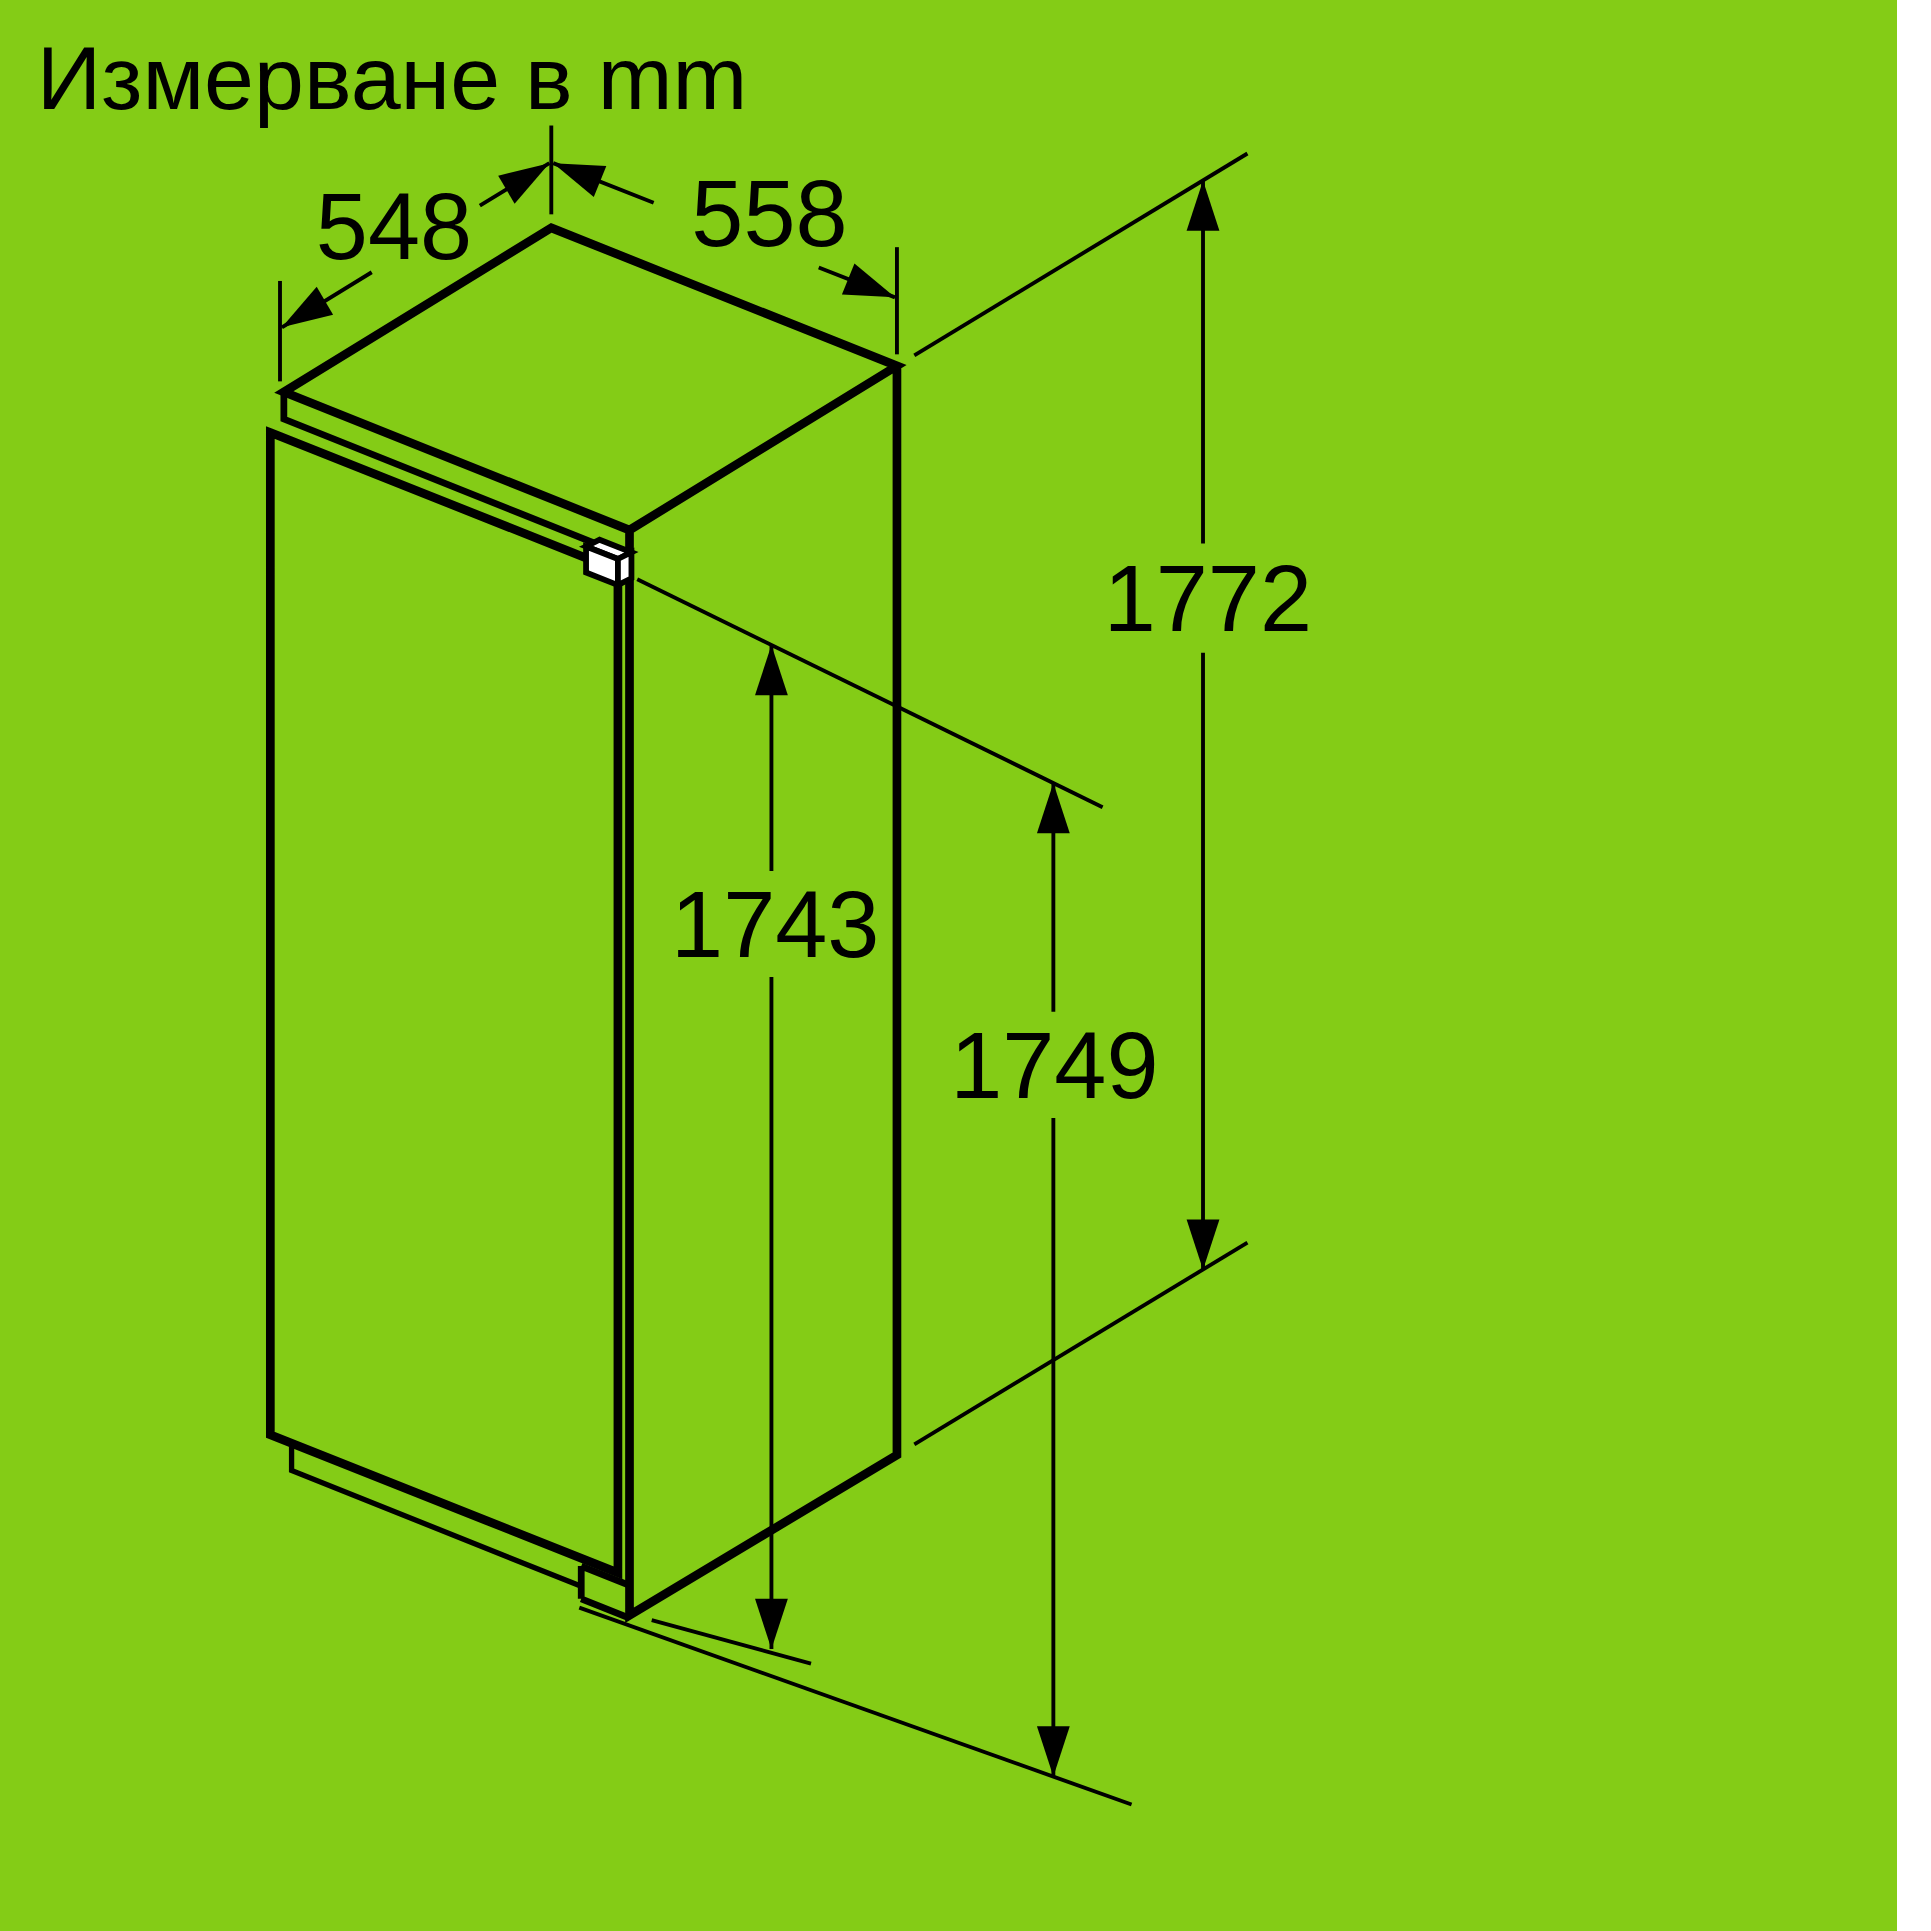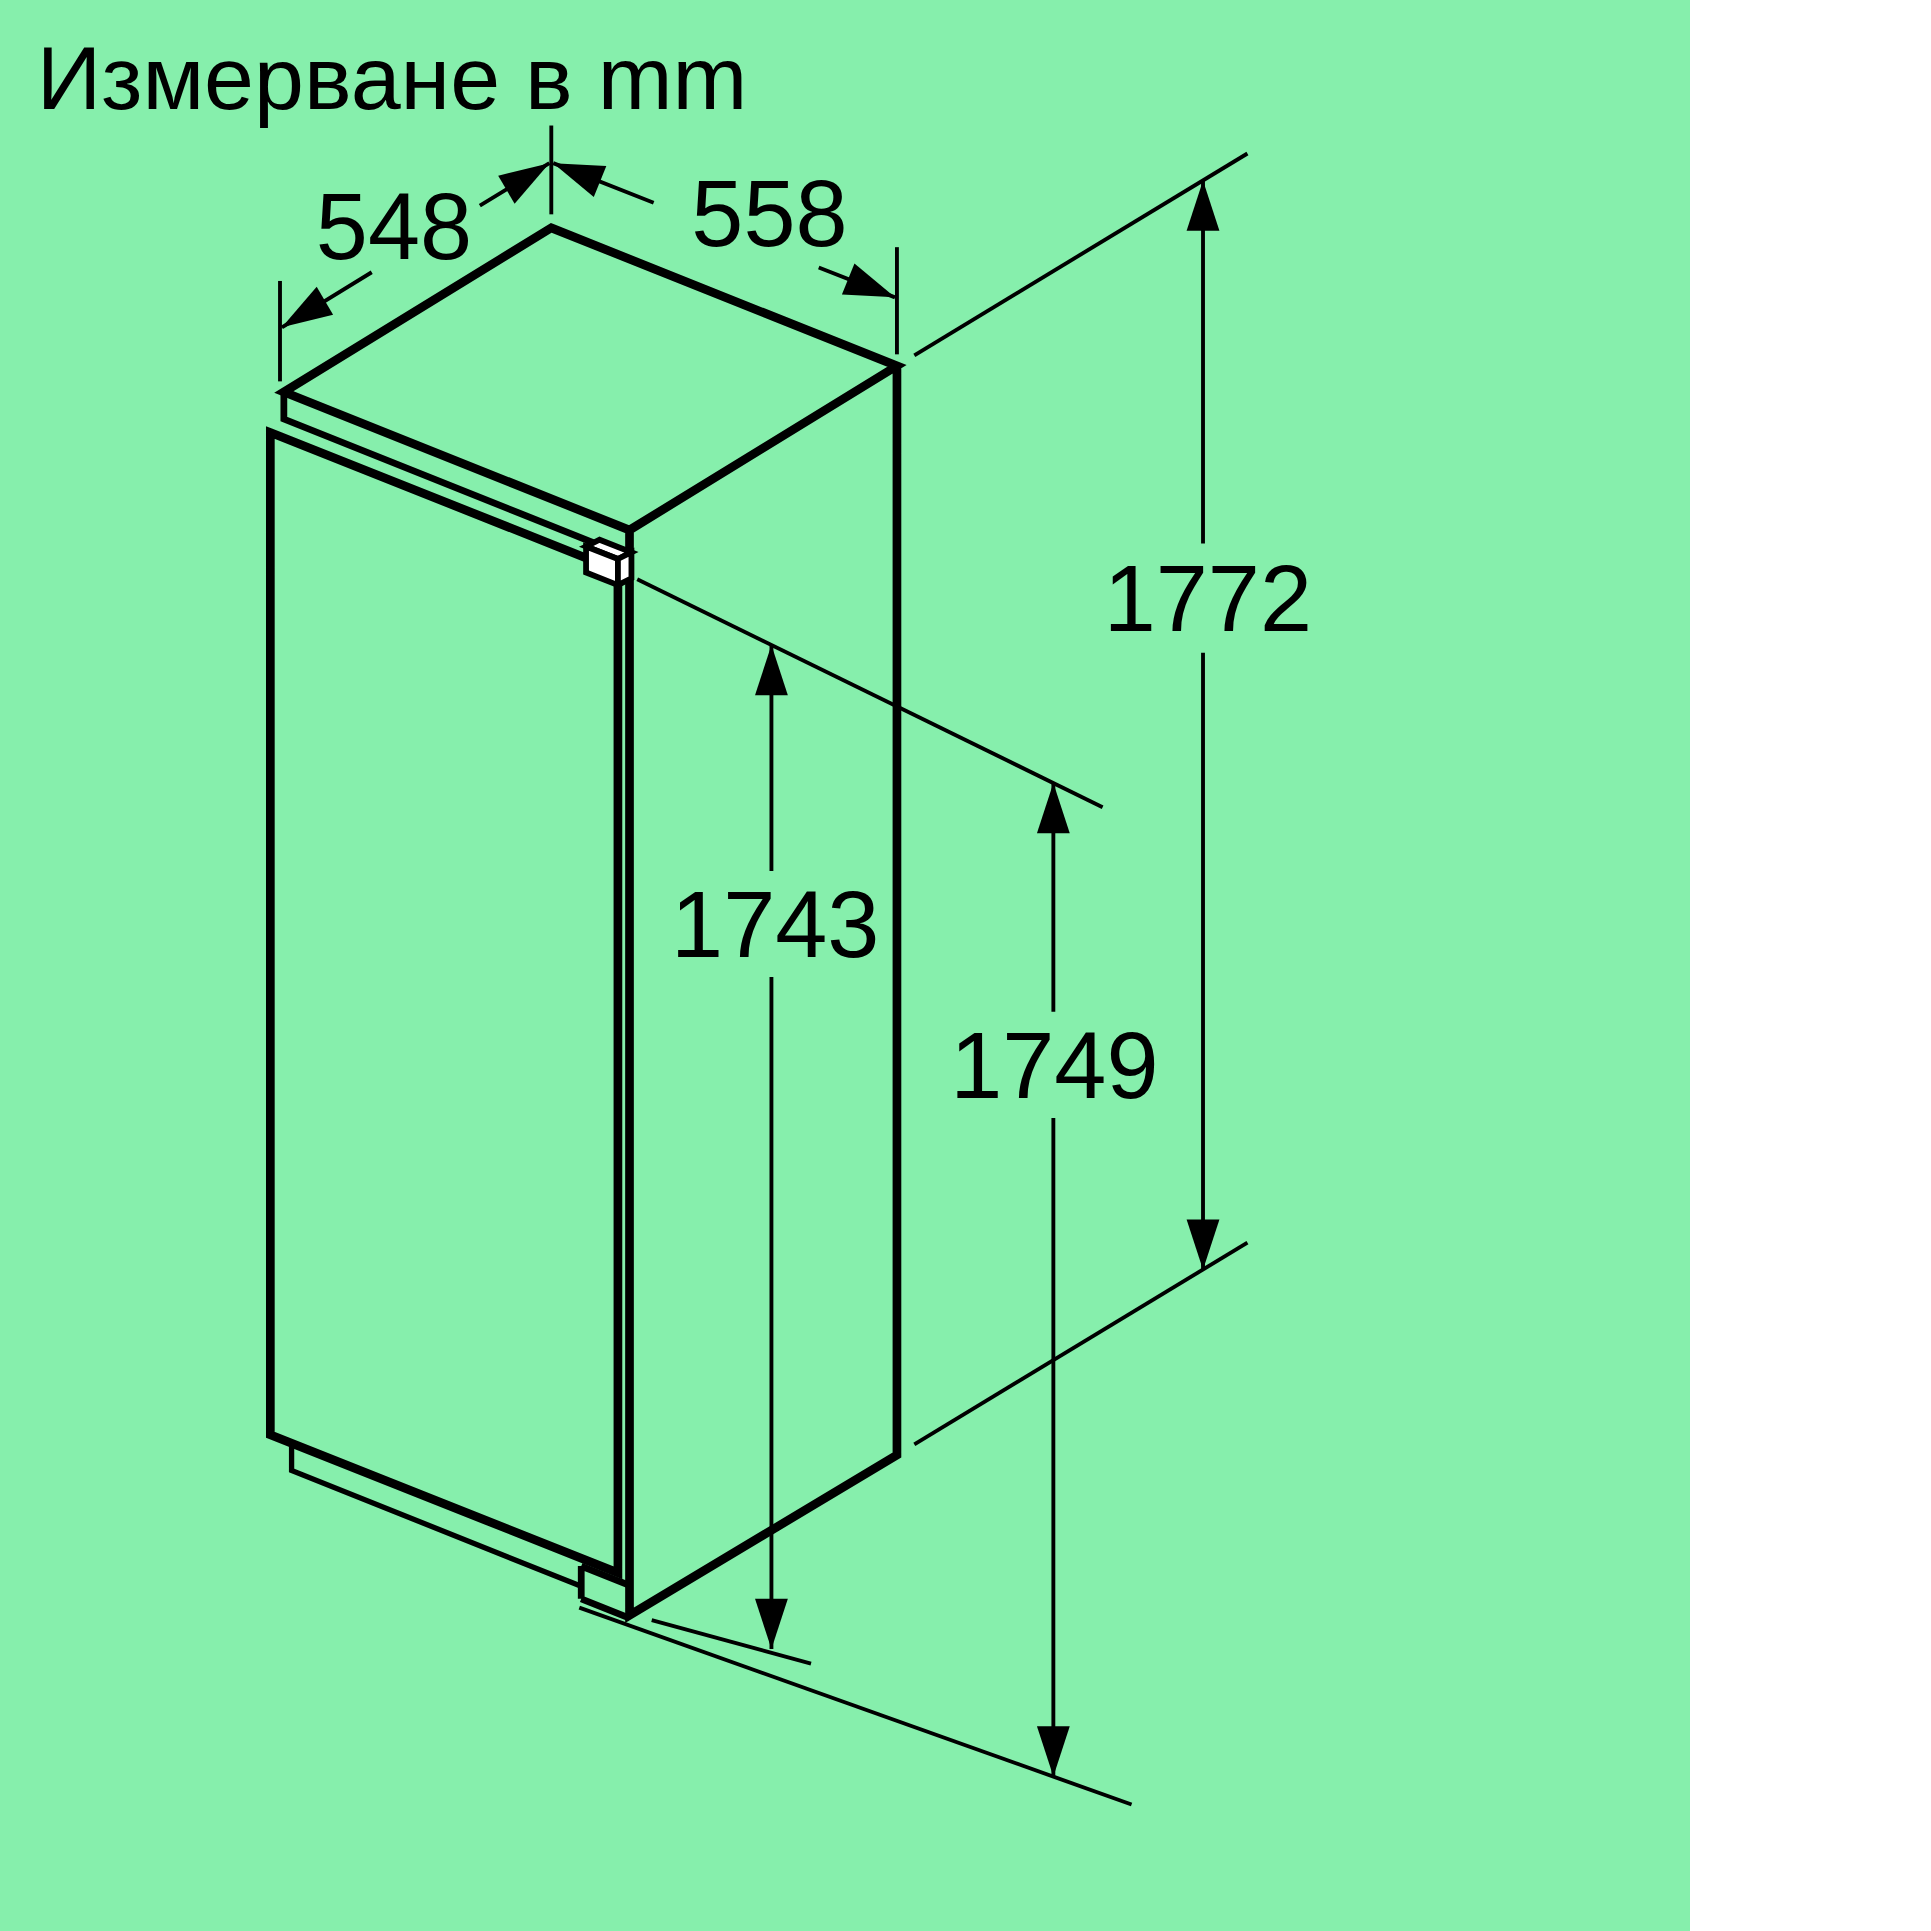--- a/index.html
+++ b/index.html
@@ -1,24 +1,24 @@
 <!DOCTYPE html>
 <html><head>
 <meta charset="utf-8">
 <style>
   html, body {
     margin: 0;
     padding: 0;
     background: #ffffff;
   }
   .stage {
-    width: 1690px;
+    width: 1897px;
     height: 1931px;
     position: relative;
-    background: #86efac;
+    background: #84cc16;
     font-family: "Liberation Sans", sans-serif;
     text-align: center;
   }
   svg { display: block; }
   .edge-thick  { fill: none; stroke: #000; stroke-width: 9;   stroke-linejoin: miter; }
   .edge-med    { fill: none; stroke: #000; stroke-width: 7;   stroke-linejoin: miter; }
   .edge-plinth { fill: none; stroke: #000; stroke-width: 5.5; stroke-linejoin: miter; }
   .hinge-face  { fill: #ffffff; stroke: #000; stroke-width: 6; stroke-linejoin: miter; }
   .dim-line    { fill: none; stroke: #000; stroke-width: 4;   stroke-linecap: butt; }
   .arrowhead   { fill: #000; stroke: none; }

